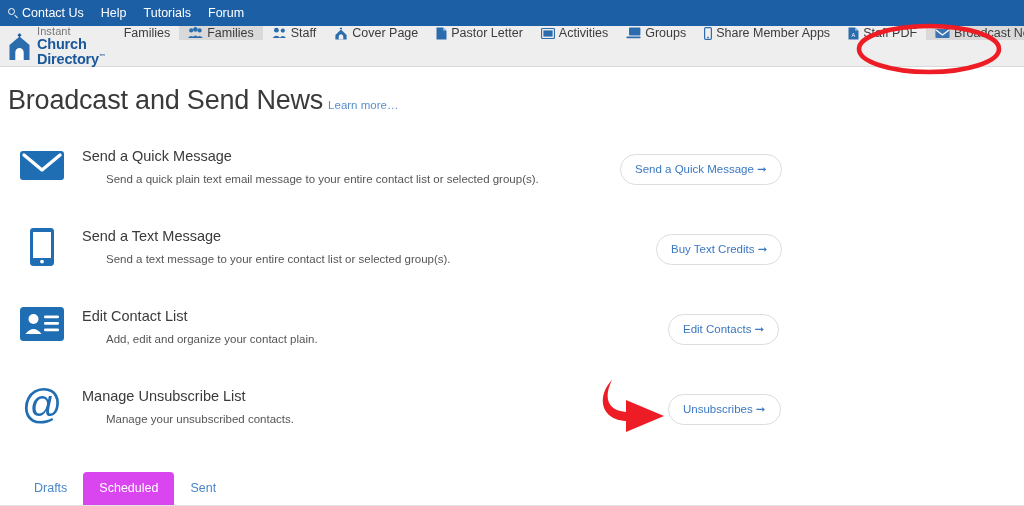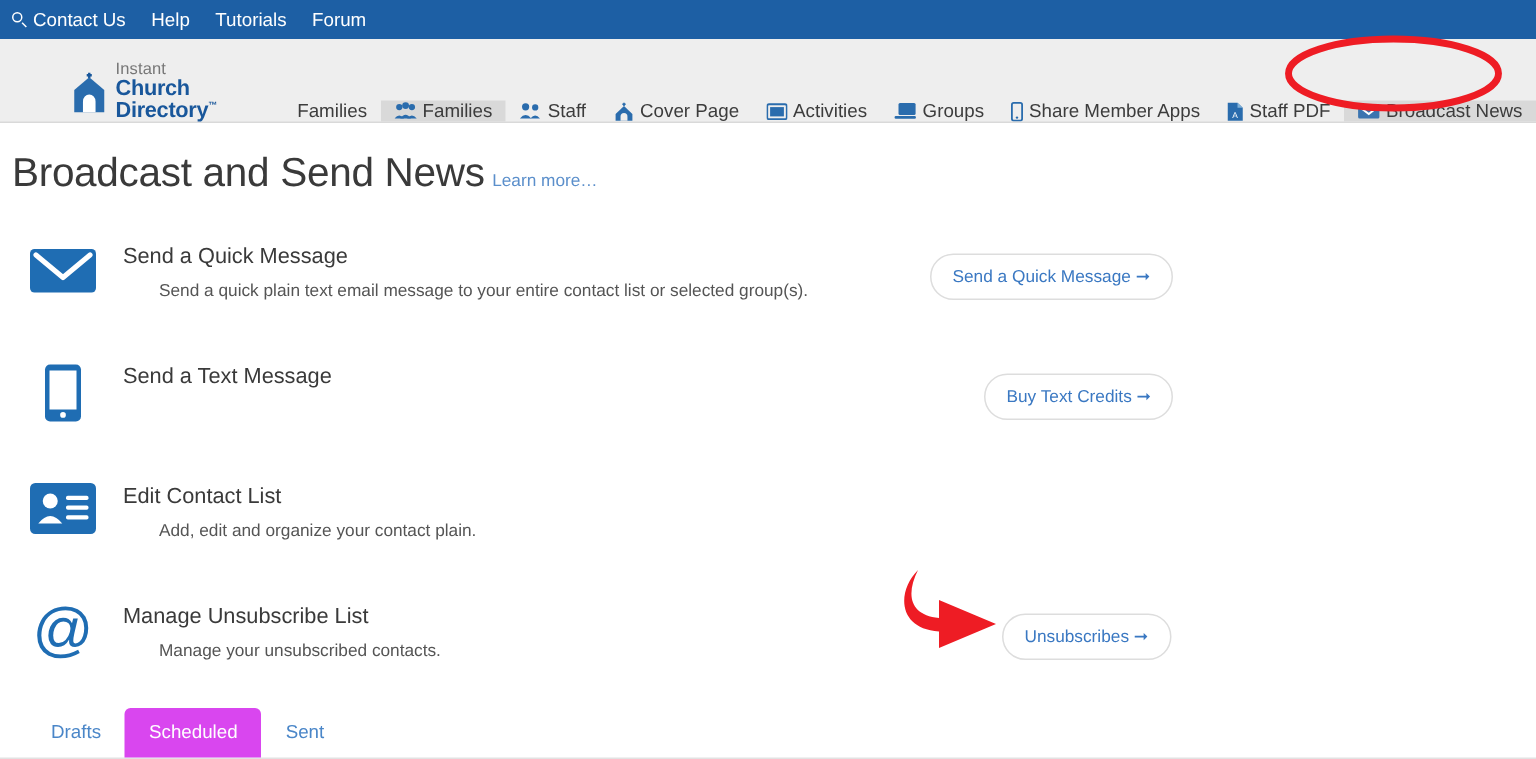--- a/index.html
+++ b/index.html
@@ -26,23 +26,23 @@
     position: absolute; width: 7px; height: 7px; border: 1.4px solid #fff;
     border-radius: 50%; left: 0; top: 0;
   }
   .mag b {
     position: absolute; width: 4px; height: 1.4px; background: #fff;
     transform: rotate(45deg); left: 5.5px; top: 8px;
   }
 
   
   .navbar {
-    height: 56px; background: #eeeeee;
+    height: 41px; background: #eeeeee;
     border-bottom: 1px solid #d9d9d9;
-    display: flex; align-items: flex-end; position: relative; padding-left: 40px;
+    display: flex; align-items: flex-start; position: relative;
   }
   .brand {
     display: flex; align-items: center; gap: 5px;
     padding: 0 10px 0 7px;
   }
   .church-ico { width: 25px; height: 27px; flex: none; }
   .brand-txt { line-height: 1.0; }
   .brand-1 { font-size: 11px; color: #777777; display: block; letter-spacing: .1px; }
   .brand-2 {
     font-size: 14.5px; color: #19579b; font-weight: bold; display: block;
@@ -180,20 +180,27 @@
 
       <a class="nav-item" href="#">
         <svg width="14" height="13" viewBox="0 0 14 13">
           <path d="M7 0.5 L7 2.6 M5.9 1.5 L8.1 1.5" stroke="#2a6cad" stroke-width="1.1"></path>
           <path d="M7 2.6 L1.4 8 L1.4 12.5 L12.6 12.5 L12.6 8 Z" fill="#2a6cad"></path>
           <path d="M7 7.3 a2.3 2.5 0 0 1 2.3 2.5 L9.3 12.5 L4.7 12.5 L4.7 9.8 A2.3 2.5 0 0 1 7 7.3 Z" fill="#eeeeee"></path>
         </svg>
         <span>Cover Page</span>
       </a>
 
+      <a class="nav-item" href="#">
+        <svg width="11" height="13" viewBox="0 0 11 13">
+          <path d="M0.5 0.5 H7 L10.5 3.8 V12.5 H0.5 Z" fill="#2a6cad"></path>
+          <path d="M7 0.5 V3.8 H10.5" fill="#7fb0d8"></path>
+        </svg>
+        <span>Pastor Letter</span>
+      </a>
 
       <a class="nav-item" href="#">
         <svg width="14" height="12" viewBox="0 0 14 12">
           <rect x="0.5" y="1.5" width="13" height="10" rx="1.2" fill="none" stroke="#2a6cad" stroke-width="1.2"></rect>
           <rect x="2.4" y="3.4" width="9.2" height="6.2" fill="#2a6cad"></rect>
         </svg>
         <span>Activities</span>
       </a>
 
       <a class="nav-item" href="#">
@@ -260,20 +267,21 @@
       <div class="row r2">
         <div class="row-icon">
           <svg width="26" height="40" viewBox="0 0 26 40">
             <rect x="1" y="1" width="24" height="38" rx="3.4" fill="#1f6db3"></rect>
             <rect x="4" y="5" width="18" height="26" fill="#ffffff"></rect>
             <circle cx="13" cy="34.6" r="1.9" fill="#ffffff"></circle>
           </svg>
         </div>
         <div class="row-text">
           <div class="row-title">Send a Text Message</div>
+          <div class="row-desc">Send a text message to your entire contact list or selected group(s).</div>
         </div>
         <div class="row-action">
           <button class="pill">Buy Text Credits  ➞</button>
         </div>
       </div>
 
       <div class="row r3">
         <div class="row-icon">
           <svg width="44" height="34" viewBox="0 0 44 34">
             <rect x="0" y="0" width="44" height="34" rx="3.5" fill="#1f6db3"></rect>
@@ -281,20 +289,23 @@
             <path d="M5.5 27 q8-10 16 0 Z" fill="#ffffff"></path>
             <rect x="24" y="8.5" width="15" height="2.8" rx="1.2" fill="#ffffff"></rect>
             <rect x="24" y="15" width="15" height="2.8" rx="1.2" fill="#ffffff"></rect>
             <rect x="24" y="21.5" width="15" height="2.8" rx="1.2" fill="#ffffff"></rect>
           </svg>
         </div>
         <div class="row-text">
           <div class="row-title">Edit Contact List</div>
           <div class="row-desc">Add, edit and organize your contact plain.</div>
         </div>
+        <div class="row-action">
+          <button class="pill">Edit Contacts  ➞</button>
+        </div>
       </div>
 
       <div class="row r4">
         <div class="row-icon">
           <svg width="40" height="40" viewBox="0 0 40 40">
             <text x="20" y="31" font-size="40" fill="#1f6db3" text-anchor="middle" font-family="Liberation Sans, sans-serif">@</text>
           </svg>
         </div>
         <div class="row-text">
           <div class="row-title">Manage Unsubscribe List</div>

